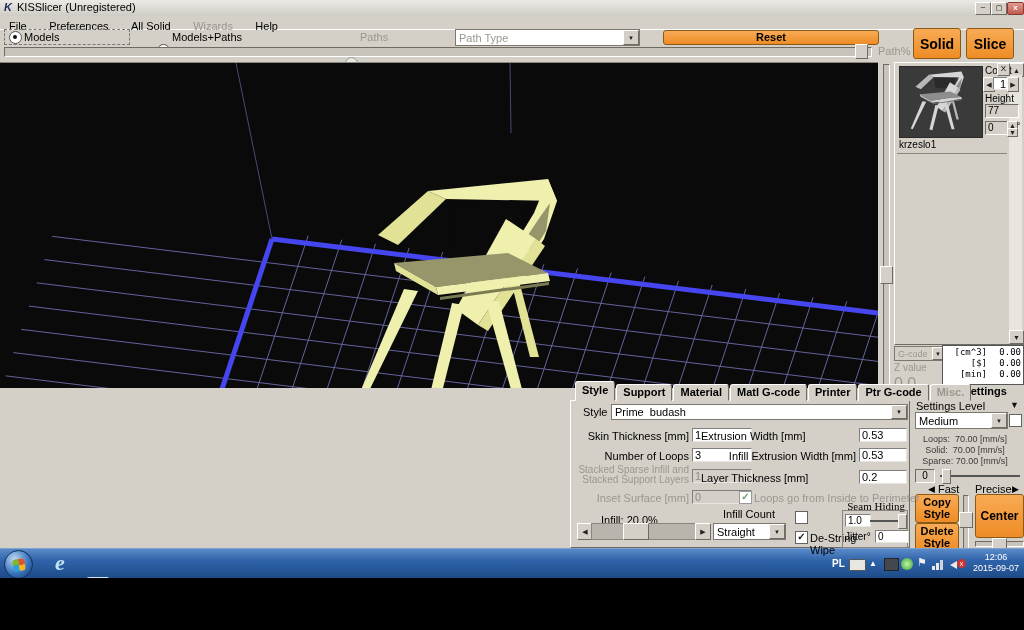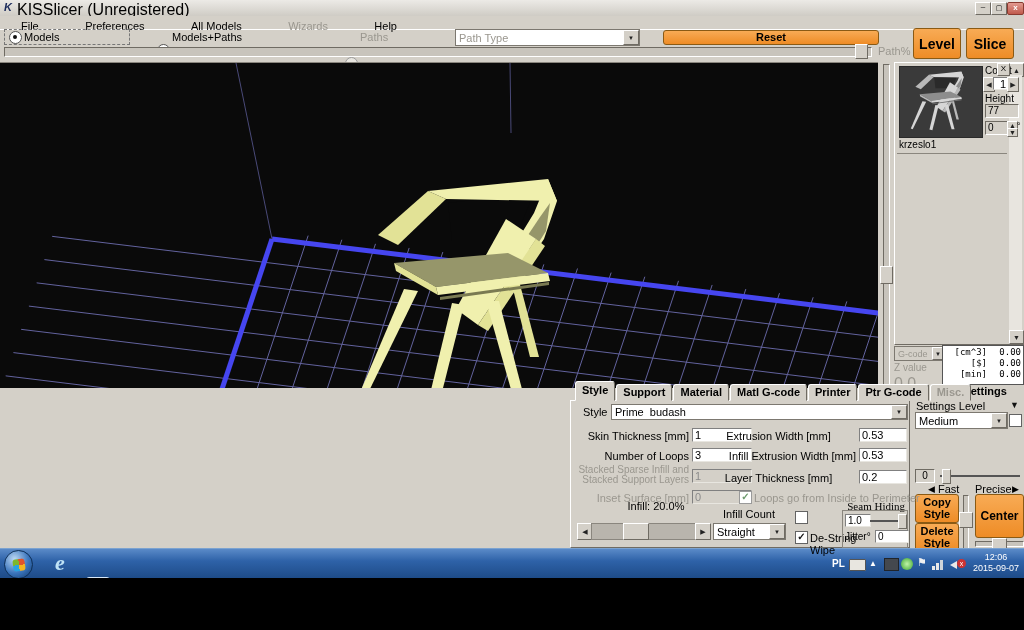--- a/index.html
+++ b/index.html
@@ -28,46 +28,46 @@
       display:flex;align-items:center;justify-content:center;}
   .sb-btn{background:#d4d0c8;border:1px solid;border-color:#fff #6f6b63 #6f6b63 #fff;
       font-size:7px;color:#222;display:flex;align-items:center;justify-content:center;}
   .thumbbtn{background:#d4d0c8;border:1px solid;border-color:#fff #6f6b63 #6f6b63 #fff;}
   .track{background:#b9b5ad;}
   .tab{float:left;height:15px;line-height:15px;padding:0 6px;font-size:11px;font-weight:bold;
        background:#d4d0c8;border:1px solid;border-color:#fff #6f6b63 #d4d0c8 #fff;
        border-top-left-radius:3px;border-top-right-radius:3px;margin-right:1px;}
   .tab.active{height:18px;line-height:17px;margin-top:-3px;position:relative;z-index:3;}
   .tab.dis{color:#9a978f;}
-  .menu-item{display:inline-block;padding:1px 21px;font-size:11px;}
+  .menu-item{display:inline-block;padding:1px 9px;font-size:11px;}
   .ticon{width:36px;height:26px;border-radius:2px;display:flex;align-items:center;justify-content:center;position:relative;}
   .statrow{display:flex;font-family:"DejaVu Sans Mono",monospace;font-size:9px;line-height:11px;}
   .statrow .u{width:44px;text-align:right;}
   .statrow .v{flex:1;text-align:right;padding-right:2px;}
   svg{display:block;}
 </style>
 </head>
 <body>
 
 <div id="screen">
 
   <div class="abs" style="left:0;top:0;width:1024px;height:548px;background:#d4d0c8;border-bottom:1px solid #7a766e;">
 
     <div class="abs" style="left:0;top:0;width:1024px;height:16px;background:linear-gradient(#eceae6,#cfccc5);border-bottom:1px solid #aaa69e;">
       <span class="abs" style="left:4px;top:1px;font-size:11px;font-weight:bold;font-style:italic;color:#1a2a5a;line-height:13px;">K</span>
-      <span class="abs lbl" style="left:17px;top:1px;font-size:16px;text-align:right;">KISSlicer (Unregistered)</span>
+      <span class="abs lbl" style="left:17px;top:1px;font-size:11px;text-align:right;">KISSlicer (Unregistered)</span>
       <span class="abs thumbbtn" style="left:975px;top:2px;width:14px;height:11px;font-size:8px;line-height:8px;text-align:center;">–</span>
       <span class="abs thumbbtn" style="left:991px;top:2px;width:14px;height:11px;font-size:7px;line-height:10px;text-align:center;">▢</span>
       <span class="abs" style="left:1007px;top:2px;width:15px;height:11px;background:linear-gradient(#e29a90,#c05a4c);border:1px solid #8a3a30;border-radius:2px;color:#fff;font-size:8px;line-height:10px;text-align:center;font-weight:bold;">x</span>
     </div>
 
     <div class="abs" style="left:0;top:16px;width:1024px;height:13px;background:#d4d0c8;border-bottom:1px solid #fff;">
       <span class="menu-item">File</span>
       <span class="menu-item">Preferences</span>
-      <span class="menu-item">All Models</span>
+      <span class="menu-item">All Solid</span>
       <span class="menu-item lbl gray">Wizards</span>
       <span class="menu-item">Help</span>
     </div>
 
     <div class="abs" style="left:0;top:29px;width:1024px;height:33px;">
       <div class="abs" style="left:4px;top:0;width:124px;height:14px;border:1px dashed #777;"></div>
       <div class="abs rb on" style="left:9px;top:2px;"></div>
       <span class="abs lbl" style="left:24px;top:2px;">Models</span>
 
       <div class="abs rb" style="left:157px;top:2px;"></div>
@@ -81,21 +81,21 @@
         <span class="arrowbtn">▼</span>
       </div>
 
       <div class="abs orange" style="left:663px;top:1px;width:214px;height:13px;font-size:11px;line-height:13px;">Reset</div>
 
       <div class="abs sunken" style="left:4px;top:18px;width:866px;height:8px;background:#c8c4bc;"></div>
       <div class="abs thumbbtn" style="left:855px;top:15px;width:11px;height:13px;"></div>
       <span class="abs lbl gray" style="left:878px;top:16px;">Path%</span>
 
       <div class="abs orange" style="left:913px;top:-1px;width:46px;height:29px;font-size:14px;display:flex;align-items:center;justify-content:center;">
-        <span style="display:block;">Level</span>
+        <span style="display:block;">Solid</span>
       </div>
       <div class="abs orange" style="left:966px;top:-1px;width:46px;height:29px;font-size:14px;display:flex;align-items:center;justify-content:center;">
         <span style="display:block;">Slice</span>
       </div>
     </div>
 
     <div class="abs" style="left:0;top:62px;width:878px;height:326px;background:#0a0a0a;border-top:1px solid #8a867e;">
       <svg id="viewport-svg" width="878" height="326">
           <line x1="52.150000000000006" y1="173.35" x2="961.15" y2="284.35" stroke="#63639e" stroke-width="1"></line>
           <line x1="44.400000000000006" y1="196.6" x2="953.4" y2="307.6" stroke="#63639e" stroke-width="1"></line>
@@ -245,41 +245,41 @@
     <div class="abs raised" style="left:570px;top:400px;width:338px;height:146px;z-index:2;">
 
       <span class="abs lbl" style="left:12px;top:5px;">Style</span>
       <div class="abs combo" style="left:40px;top:3px;width:292px;height:14px;">
         <span class="pre">Prime  budash</span>
         <span class="arrowbtn">▼</span>
       </div>
 
       <div class="abs lbl" style="left:0;top:29px;width:118px;text-align:right;">Skin Thickness [mm]</div>
       <div class="abs field" style="left:121px;top:27px;width:54px;height:12px;">1</div>
-      <div class="abs lbl" style="left:130px;top:29px;width:155px;text-align:center;">Extrusion Width [mm]</div>
+      <div class="abs lbl" style="left:130px;top:29px;width:155px;text-align:left;">Extrusion Width [mm]</div>
       <div class="abs field" style="left:288px;top:27px;width:42px;height:12px;">0.53</div>
 
       <div class="abs lbl" style="left:0;top:49px;width:118px;text-align:right;">Number of Loops</div>
       <div class="abs field" style="left:121px;top:47px;width:54px;height:12px;">3</div>
       <div class="abs lbl" style="left:130px;top:49px;width:155px;text-align:right;">Infill Extrusion Width [mm]</div>
       <div class="abs field" style="left:288px;top:47px;width:42px;height:12px;">0.53</div>
 
       <div class="abs lbl gray" style="left:0;top:64px;width:118px;text-align:right;font-size:10px;line-height:10px;">
         <span>Stacked Sparse Infill and</span><br><span>Stacked Support Layers</span>
       </div>
       <div class="abs field gray" style="left:121px;top:68px;width:54px;height:12px;">1</div>
-      <div class="abs lbl" style="left:130px;top:71px;width:155px;text-align:center;">Layer Thickness [mm]</div>
+      <div class="abs lbl" style="left:130px;top:71px;width:155px;text-align:left;">Layer Thickness [mm]</div>
       <div class="abs field" style="left:288px;top:69px;width:42px;height:12px;">0.2</div>
 
       <div class="abs lbl gray" style="left:0;top:91px;width:118px;text-align:right;">Inset  Surface [mm]</div>
       <div class="abs field gray" style="left:121px;top:89px;width:54px;height:12px;">0</div>
       <div class="abs cb green" style="left:168px;top:90px;">✓</div>
       <span class="abs lbl gray" style="left:183px;top:91px;">Loops go from Inside to Perimeter</span>
 
-      <span class="abs lbl" style="left:30px;top:99px;width:110px;text-align:center;">Infill: 20.0%</span>
+      <span class="abs lbl" style="left:30px;top:113px;width:110px;">Infill: 20.0%</span>
       <div class="abs" style="left:6px;top:122px;width:132px;height:15px;">
         <div class="abs sb-btn" style="left:0;top:0;width:14px;height:15px;">◀</div>
         <div class="abs track" style="left:14px;top:0;width:104px;height:15px;border:1px solid #8a867e;"></div>
         <div class="abs thumbbtn" style="left:46px;top:0;width:24px;height:15px;"></div>
         <div class="abs sb-btn" style="left:118px;top:0;width:14px;height:15px;">▶</div>
       </div>
 
       <span class="abs lbl" style="left:146px;top:107px;width:64px;text-align:center;">Infill Count</span>
       <div class="abs combo" style="left:142px;top:122px;width:68px;height:15px;">
         <span>Straight</span>
@@ -306,20 +306,25 @@
 
     <span class="abs lbl" style="left:916px;top:400px;">Settings Level</span>
     <span class="abs" style="left:1010px;top:400px;font-size:9px;color:#111;">▼</span>
 
     <div class="abs combo" style="left:915px;top:412px;width:88px;height:15px;">
       <span>Medium</span>
       <span class="arrowbtn">▼</span>
     </div>
     <div class="abs cb" style="left:1009px;top:414px;"></div>
 
+    <div class="abs" style="left:910px;top:434px;width:110px;text-align:center;font-size:9px;color:#3a3a3a;line-height:11px;">
+      <div class="pre">Loops:  70.00 [mm/s]</div>
+      <div class="pre">Solid:  70.00 [mm/s]</div>
+      <div class="pre">Sparse: 70.00 [mm/s]</div>
+    </div>
 
     <div class="abs sunken" style="left:915px;top:469px;width:18px;height:12px;background:#d4d0c8;font-size:10px;line-height:12px;text-align:center;">0</div>
     <div class="abs" style="left:940px;top:475px;width:80px;height:2px;background:#555;"></div>
     <div class="abs thumbbtn" style="left:942px;top:469px;width:7px;height:13px;"></div>
 
     <span class="abs lbl" style="left:928px;top:484px;font-size:9px;">◀</span>
     <span class="abs lbl" style="left:938px;top:483px;">Fast</span>
     <span class="abs lbl" style="left:975px;top:483px;">Precise</span>
     <span class="abs lbl" style="left:1012px;top:484px;font-size:9px;">▶</span>
 

